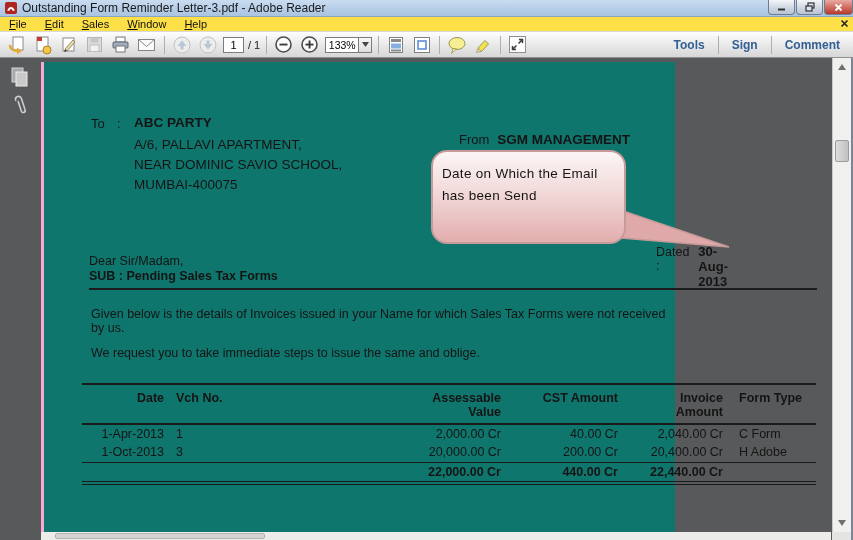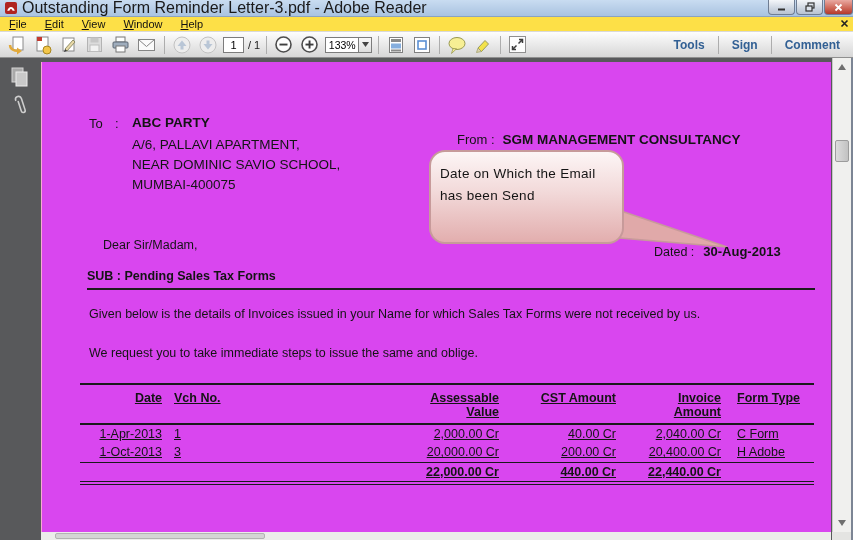--- a/index.html
+++ b/index.html
@@ -5,21 +5,21 @@
   * { margin:0; padding:0; box-sizing:border-box; }
   html,body { width:853px; height:540px; overflow:hidden; }
   body { font-family:"Liberation Sans", sans-serif; }
   #window { position:relative; width:853px; height:540px; background:#fff; }
 
   
   .titlebar { position:absolute; left:0; top:0; width:853px; height:17px;
     background:linear-gradient(#c9dcf1,#a9c3e0); border-bottom:1px solid #8ba3c0;
     display:flex; align-items:center; }
   .title-icon { width:12px; height:12px; margin:0 5px 0 5px; }
-  .title-text { font-size:16px; color:#1a1a1a; line-height:16px; }
+  .title-text { font-size:12px; color:#1a1a1a; line-height:16px; }
   .winbtns { position:absolute; right:0; top:0; display:flex; }
   .winbtn { width:27px; height:15px; border:1px solid #6f7d93; border-top:none;
     border-radius:0 0 4px 4px; background:linear-gradient(#f4f6f9,#cdd5e0 60%,#b9c3d2);
     display:flex; align-items:center; justify-content:center; margin-left:1px; }
   .winbtn.close { width:29px; background:linear-gradient(#e9a9a1,#cf6a5c 55%,#b5392c); }
 
   
   .menubar { position:absolute; left:0; top:17px; width:853px; height:15px;
     background:#fde047; border-bottom:1px solid #d9d9d9; display:flex; align-items:center; }
   .menu-item { display:inline-block; font-size:11px; color:#111; padding:0 9px; line-height:15px; }
@@ -42,22 +42,22 @@
     background:linear-gradient(#f8f8f8,#ddd); display:flex; align-items:center;
     justify-content:center; margin-right:4px; }
   .tb-right { margin-left:auto; display:flex; align-items:center; height:100%; }
   .tb-link { font-size:12px; font-weight:bold; color:#326094; padding:0 13px; }
   .tb-right .tb-sep { margin:0; }
 
   
   .main { position:absolute; left:0; top:58px; width:853px; height:482px; background:#58595b; }
   .sidebar { position:absolute; left:0; top:0; width:40px; height:482px; }
   .side-icon { position:absolute; left:10px; }
-  .page { position:absolute; left:41px; top:4px; width:790px; height:470px; background:#d946ef;
-    border-left:1px solid #f9a8d4; }
+  .page { position:absolute; left:41px; top:4px; width:634px; height:470px; background:#0f766e;
+    border-left:3px solid #f9a8d4; }
   
   .vscroll { position:absolute; left:832px; top:0; width:19px; height:474px;
     background:#f0f0ee; border-left:1px solid #c8c8c8; }
   .vthumb { position:absolute; left:2px; top:82px; width:14px; height:22px;
     background:linear-gradient(90deg,#dcdcdc,#c2c2c2); border:1px solid #9c9c9c; border-radius:2px; }
   .scroll-arrow { position:absolute; left:4px; width:10px; height:10px; }
   
   .hscroll { position:absolute; left:41px; top:474px; width:790px; height:8px; background:#ececea; }
   .hthumb { position:absolute; left:14px; top:1px; width:210px; height:6px;
     background:#d4d4d4; border:1px solid #b2b2b2; border-radius:2px; }
@@ -72,28 +72,28 @@
   .recipient-name { left:90px; top:53px; font-size:13.5px; font-weight:bold; }
   .addr { left:90px; top:73px; font-size:13.5px; line-height:20px; }
   .from-row { left:415px; top:70px; font-size:13px; display:flex; align-items:baseline; }
   .sender-name { font-size:13.5px; font-weight:bold; margin-left:8px; }
   .callout-svg { left:380px; top:84px; }
   .callout-text { left:398px; top:101px; font-size:13.5px; line-height:22px; color:#3c3c3c;
     letter-spacing:.3px; }
   .dated-row { left:612px; top:182px; display:flex; align-items:baseline; }
   .dated-label { font-size:12.5px; }
   .dated-value { font-size:13px; font-weight:bold; margin-left:9px; }
-  .salutation { left:45px; top:176px; font-size:12.5px;margin-left:16px; }
+  .salutation { left:45px; top:192px; font-size:12.5px; }
   .subject { left:45px; top:207px; font-size:12.5px; font-weight:bold; }
   .subject-rule { left:45px; top:226px; width:728px; height:2px; background:#1c1c1c; }
   .para1 { left:47px; top:245px; font-size:12.5px; }
   .para2 { left:47px; top:284px; font-size:12.5px; }
 
   
-  .inv-table-wrap { left:38px; top:321px; width:734px;text-decoration:underline; }
+  .inv-table-wrap { left:38px; top:321px; width:734px; }
   table.inv { width:734px; border-collapse:collapse; table-layout:fixed;
     border-top:2px solid #1a1a1a; font-size:12.5px; }
   .c-date{width:82px;} .c-vch{width:145px;} .c-ass{width:192px;}
   .c-cst{width:117px;} .c-invc{width:105px;} .c-form{width:93px;}
   th { font-weight:bold; white-space:pre-line; vertical-align:top; padding-top:6px; height:40px; }
   thead tr { border-bottom:2px solid #1a1a1a; }
   td { height:19px; vertical-align:middle; }
   .ar { text-align:right; }
   .al { text-align:left; padding-left:12px; }
   .form-col { padding-left:16px; }
@@ -128,21 +128,21 @@
         <svg width="9" height="9" viewBox="0 0 9 9">
           <path d="M1.5 1.5 L7.5 7.5 M7.5 1.5 L1.5 7.5" stroke="#fff" stroke-width="1.8"></path>
         </svg>
       </div>
     </div>
   </div>
 
   <div class="menubar">
     <span class="menu-item">File</span>
     <span class="menu-item">Edit</span>
-    <span class="menu-item">View</span>
+    <span class="menu-item">Sales</span>
     <span class="menu-item">Window</span>
     <span class="menu-item">Help</span>
     <svg class="doc-close" width="9" height="9" viewBox="0 0 9 9">
       <path d="M1.5 1.5 L7.5 7.5 M7.5 1.5 L1.5 7.5" stroke="#222" stroke-width="1.6"></path>
     </svg>
   </div>
 
   <div class="toolbar">
     <div class="tb-icon">
       <svg width="20" height="20" viewBox="0 0 20 20">

